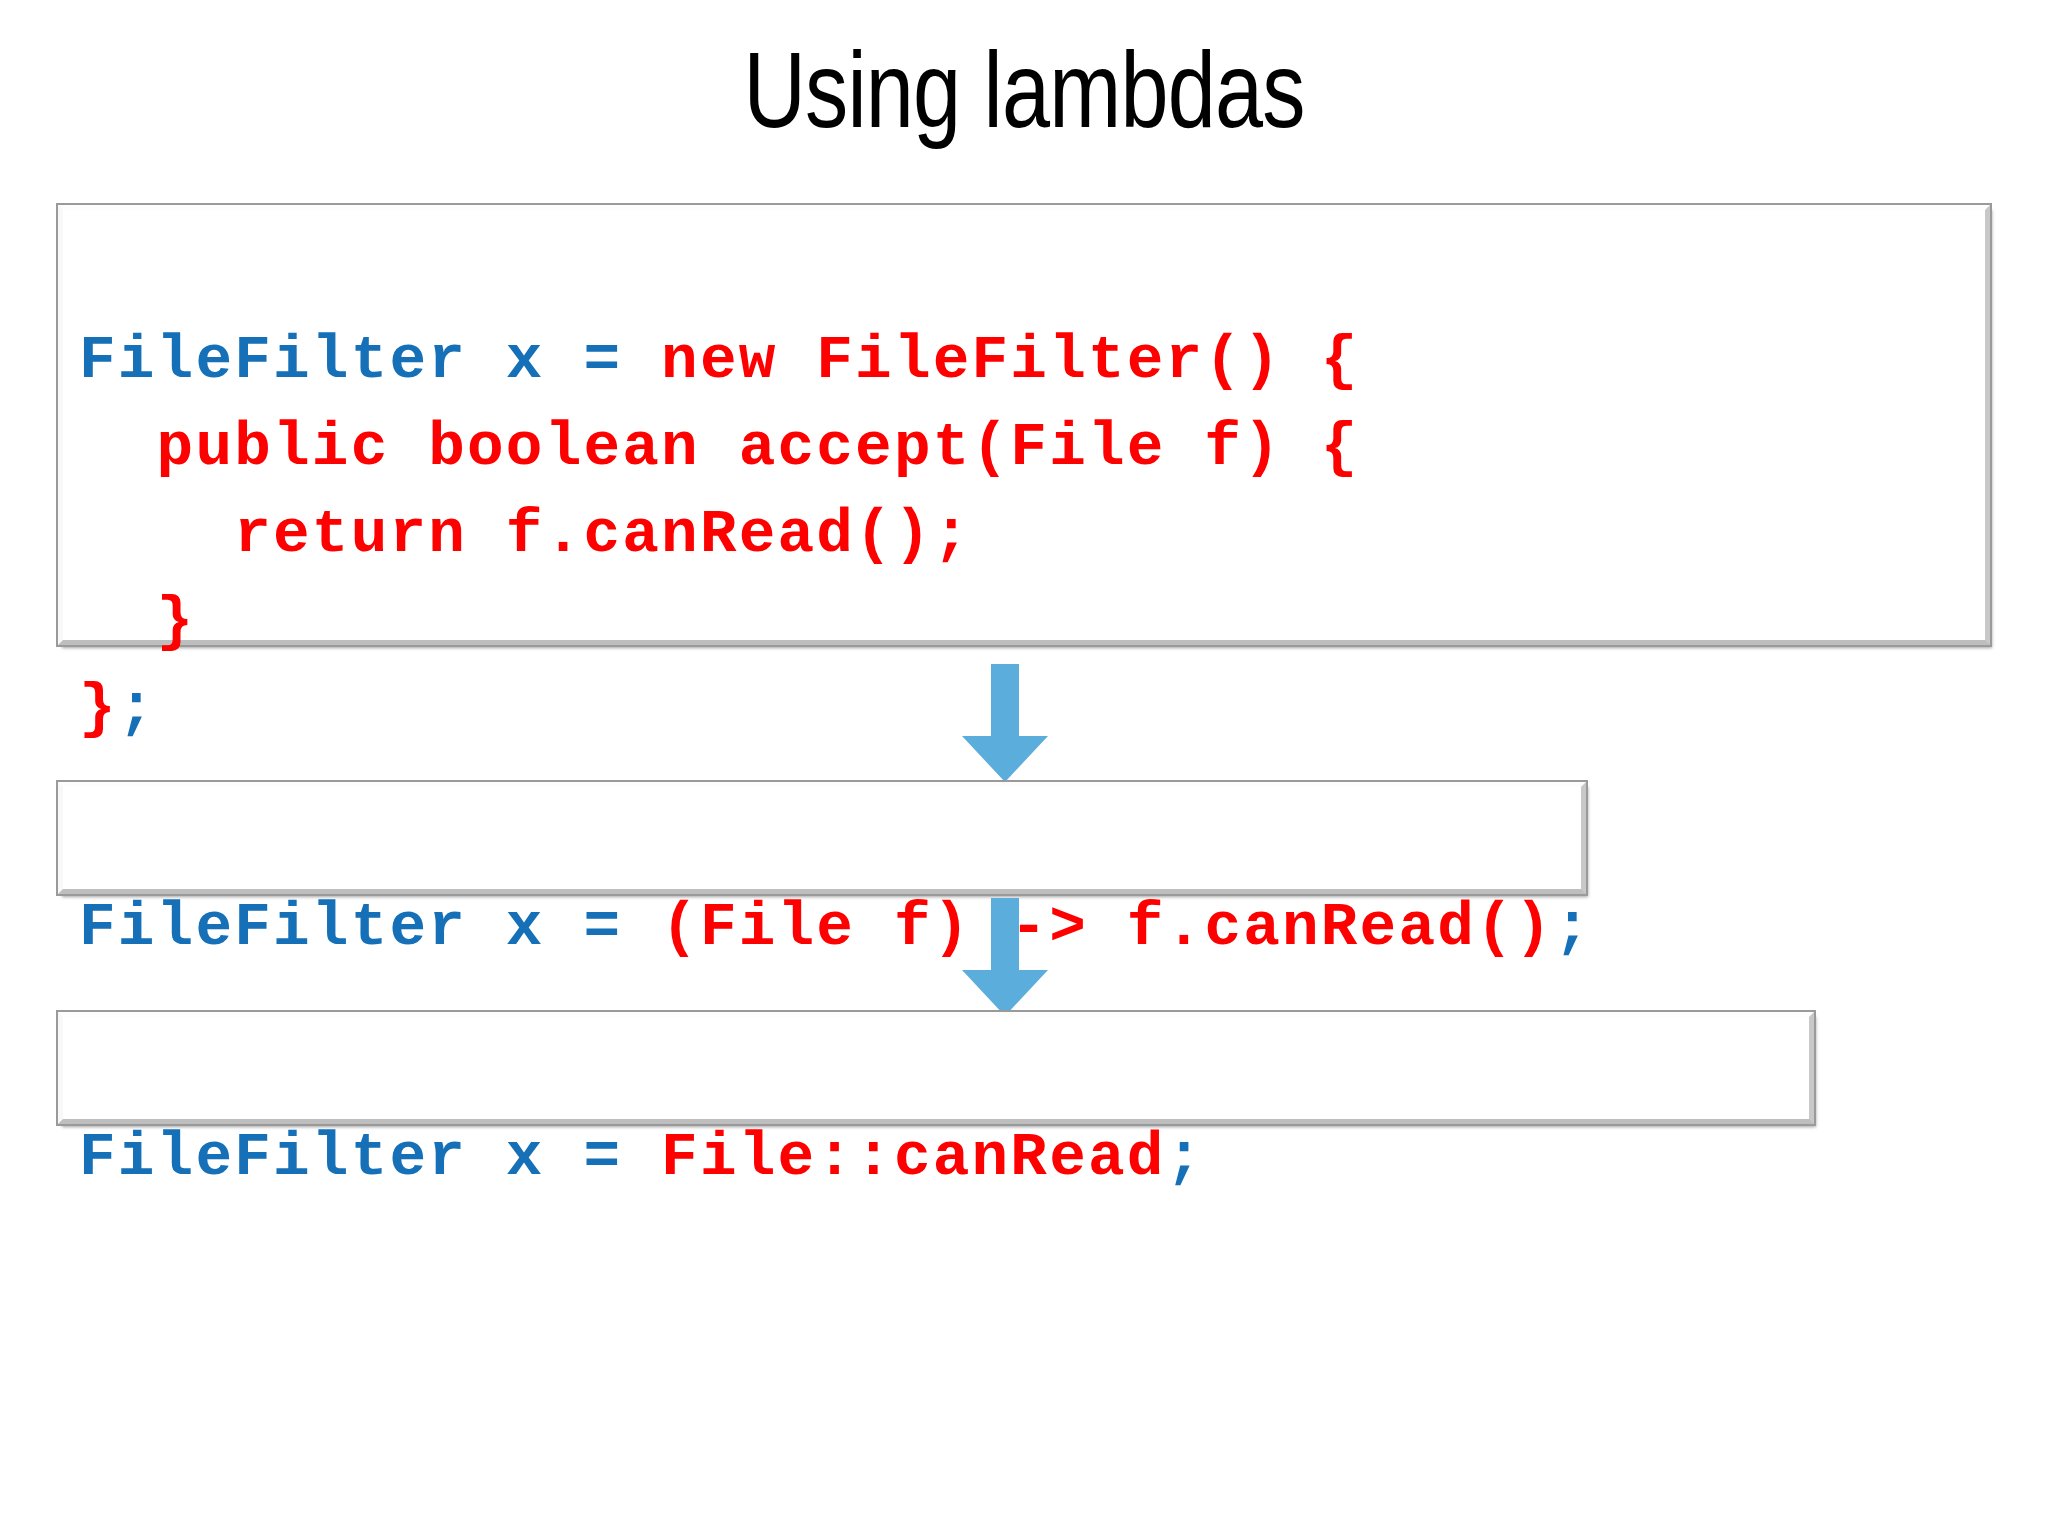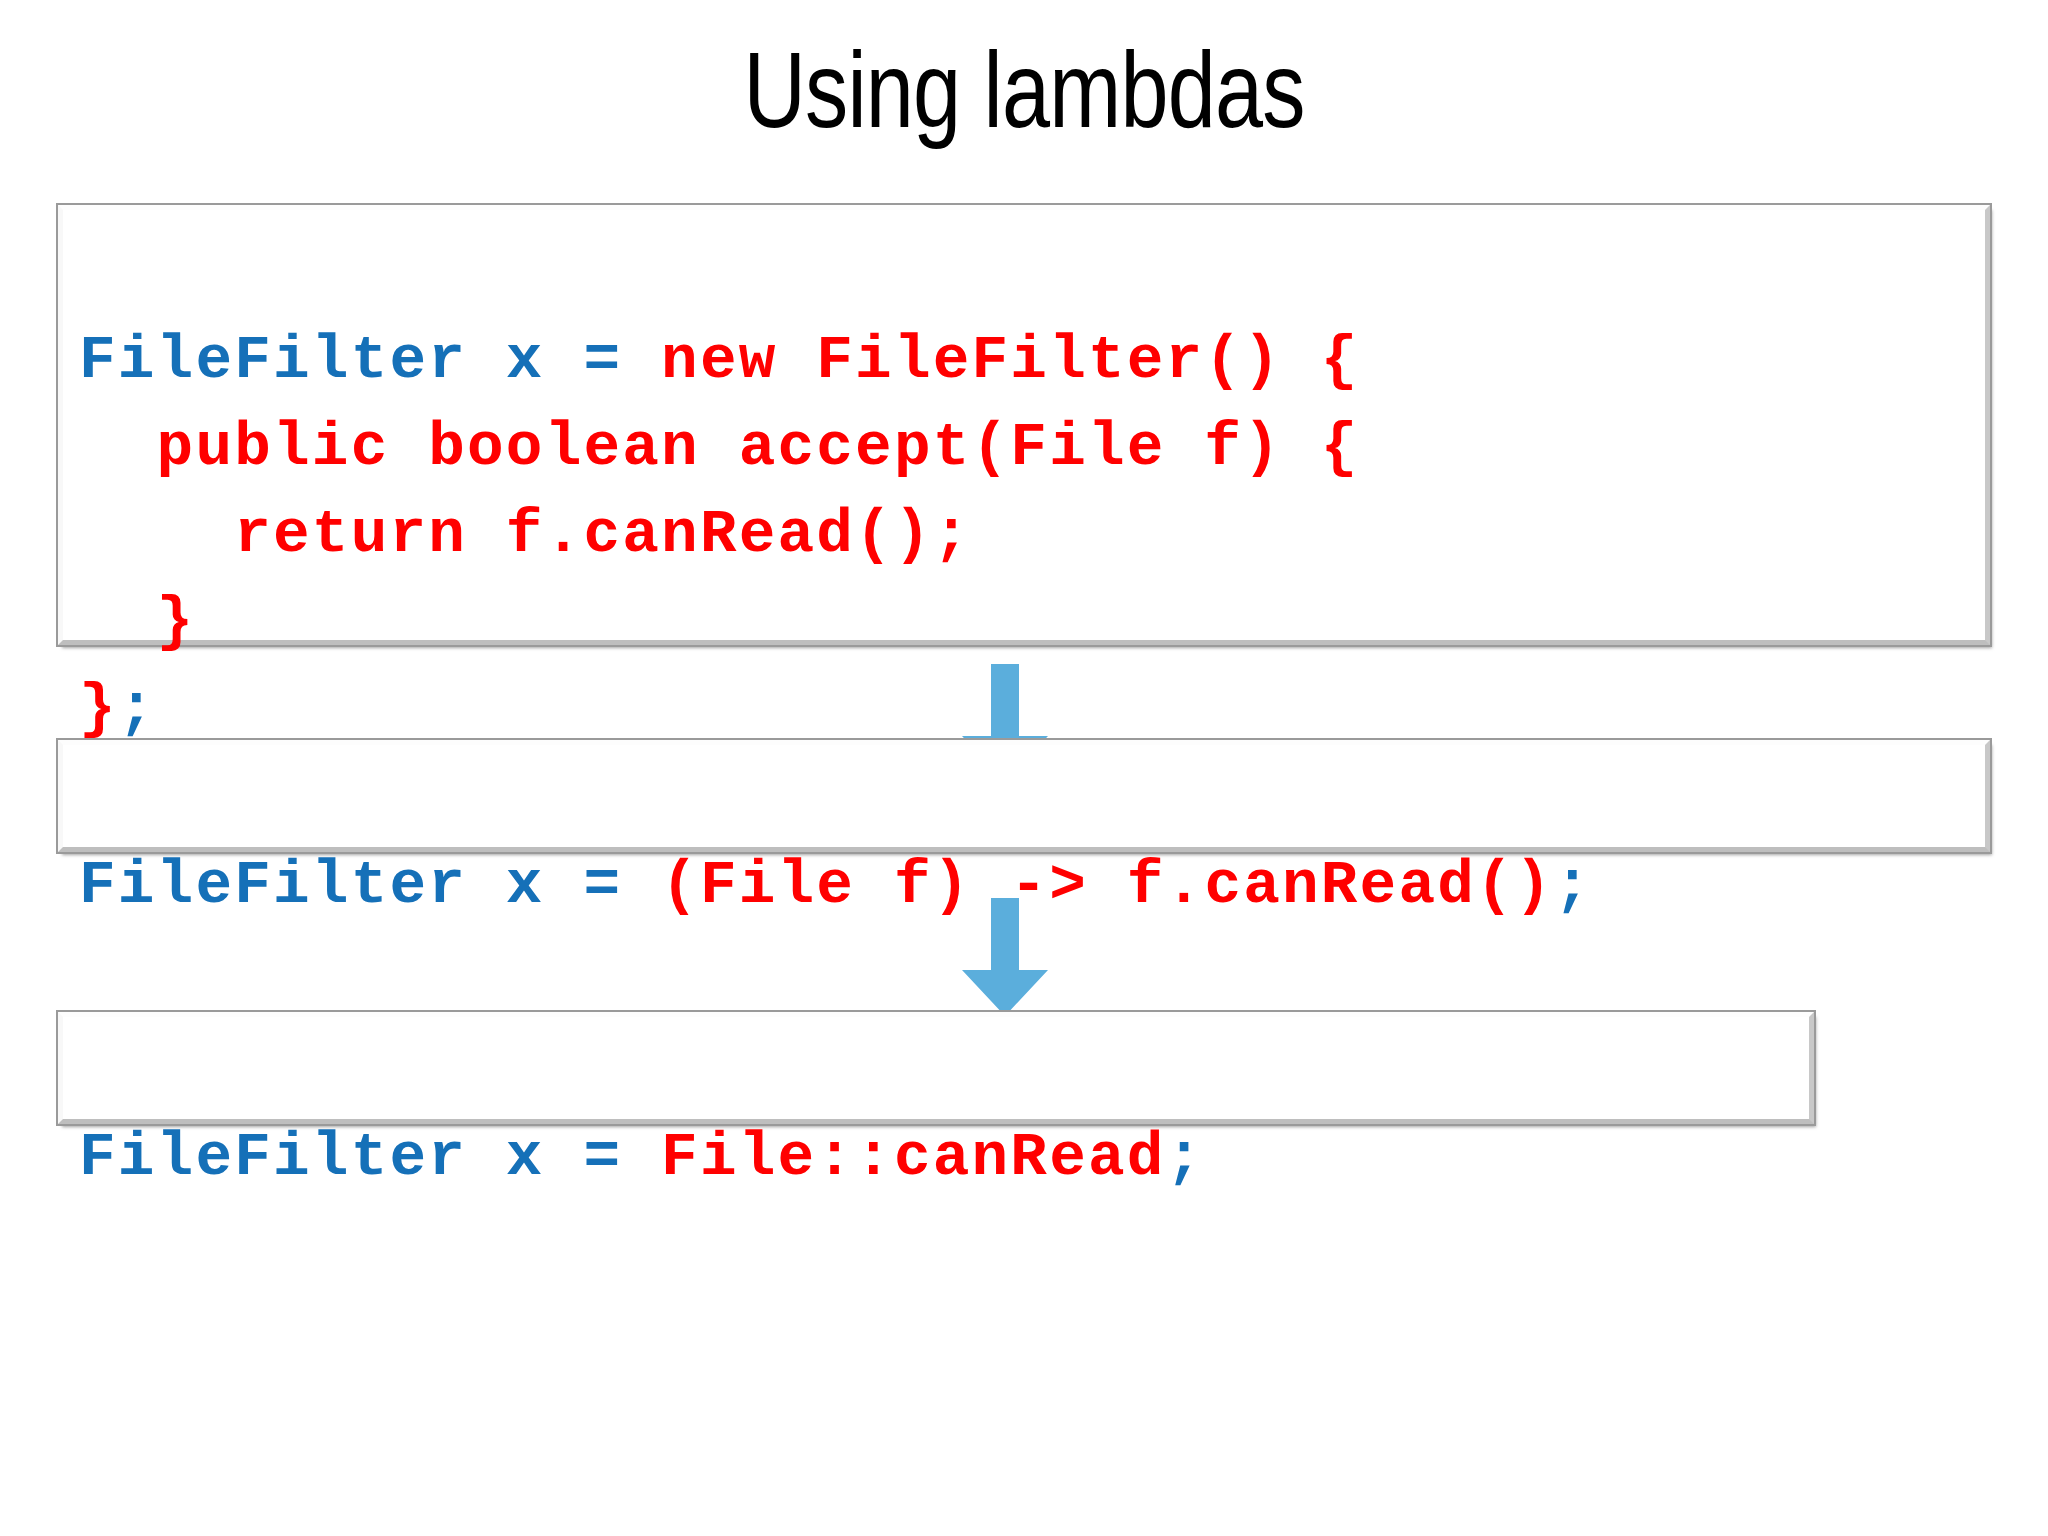--- a/index.html
+++ b/index.html
@@ -54,21 +54,21 @@
     inset: -5px;
     pointer-events: none;
     border-top: 5px solid rgba(255,255,255,0.9);
     border-left: 5px solid rgba(250,250,250,0.9);
     border-right: 5px solid rgba(200,200,200,0.9);
     border-bottom: 5px solid rgba(190,190,190,0.9);
     box-sizing: border-box;
   }
 
   #frame-1 { left: 58px;  top: 205px;  width: 1932px; height: 440px; }
-  #frame-2 { left: 58px;  top: 740px;  width: 1932px; height: 112px; }
+  #frame-2 { left: 58px;  top: 782px;  width: 1528px; height: 112px; }
   #frame-3 { left: 58px;  top: 1012px; width: 1756px; height: 112px; }
 
   
   .code-block {
     position: absolute;
     left: 16px;
     top: 0;
     right: 0;
     font-family: "Liberation Mono", "DejaVu Sans Mono", monospace;
     font-weight: bold;

